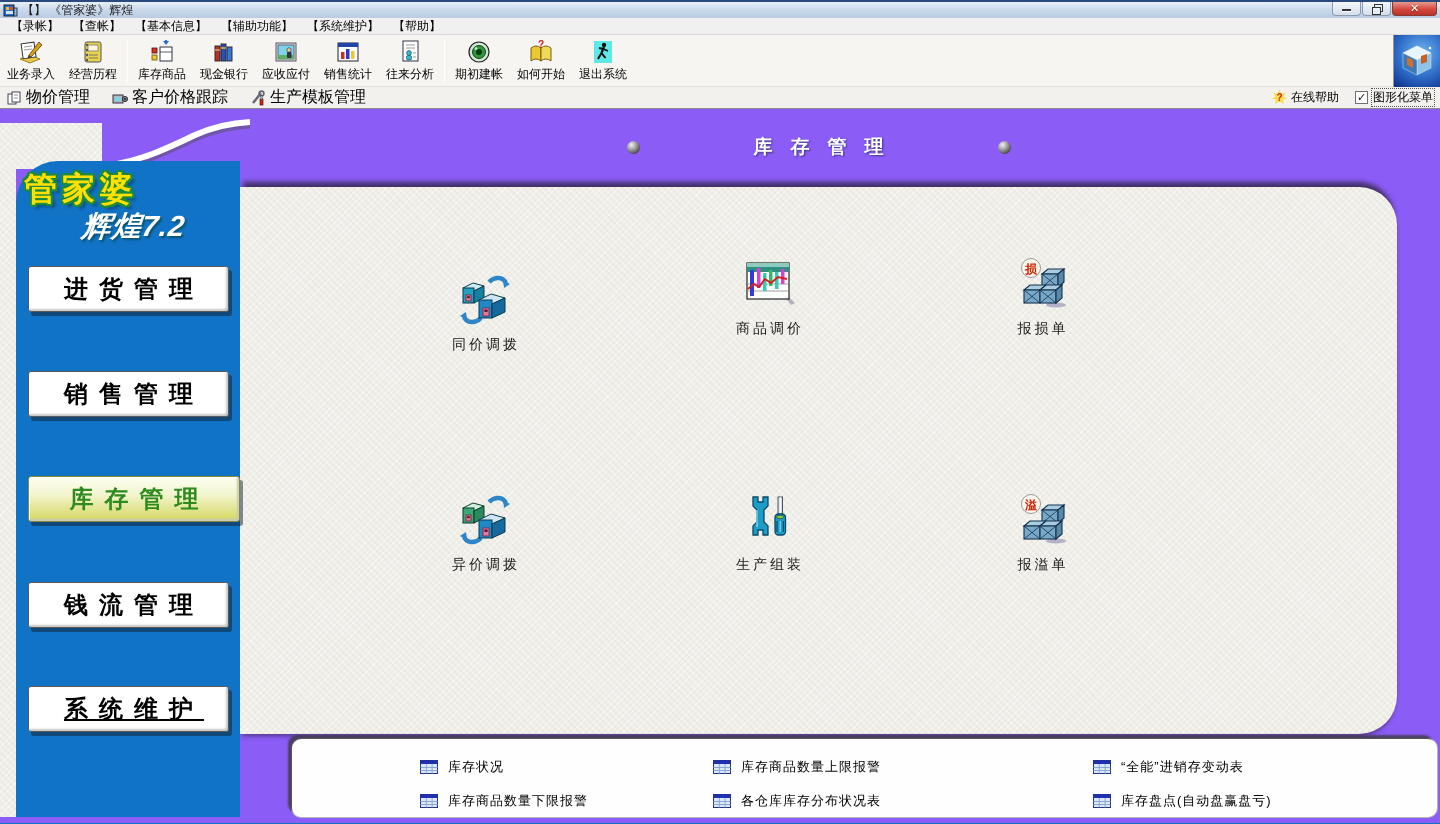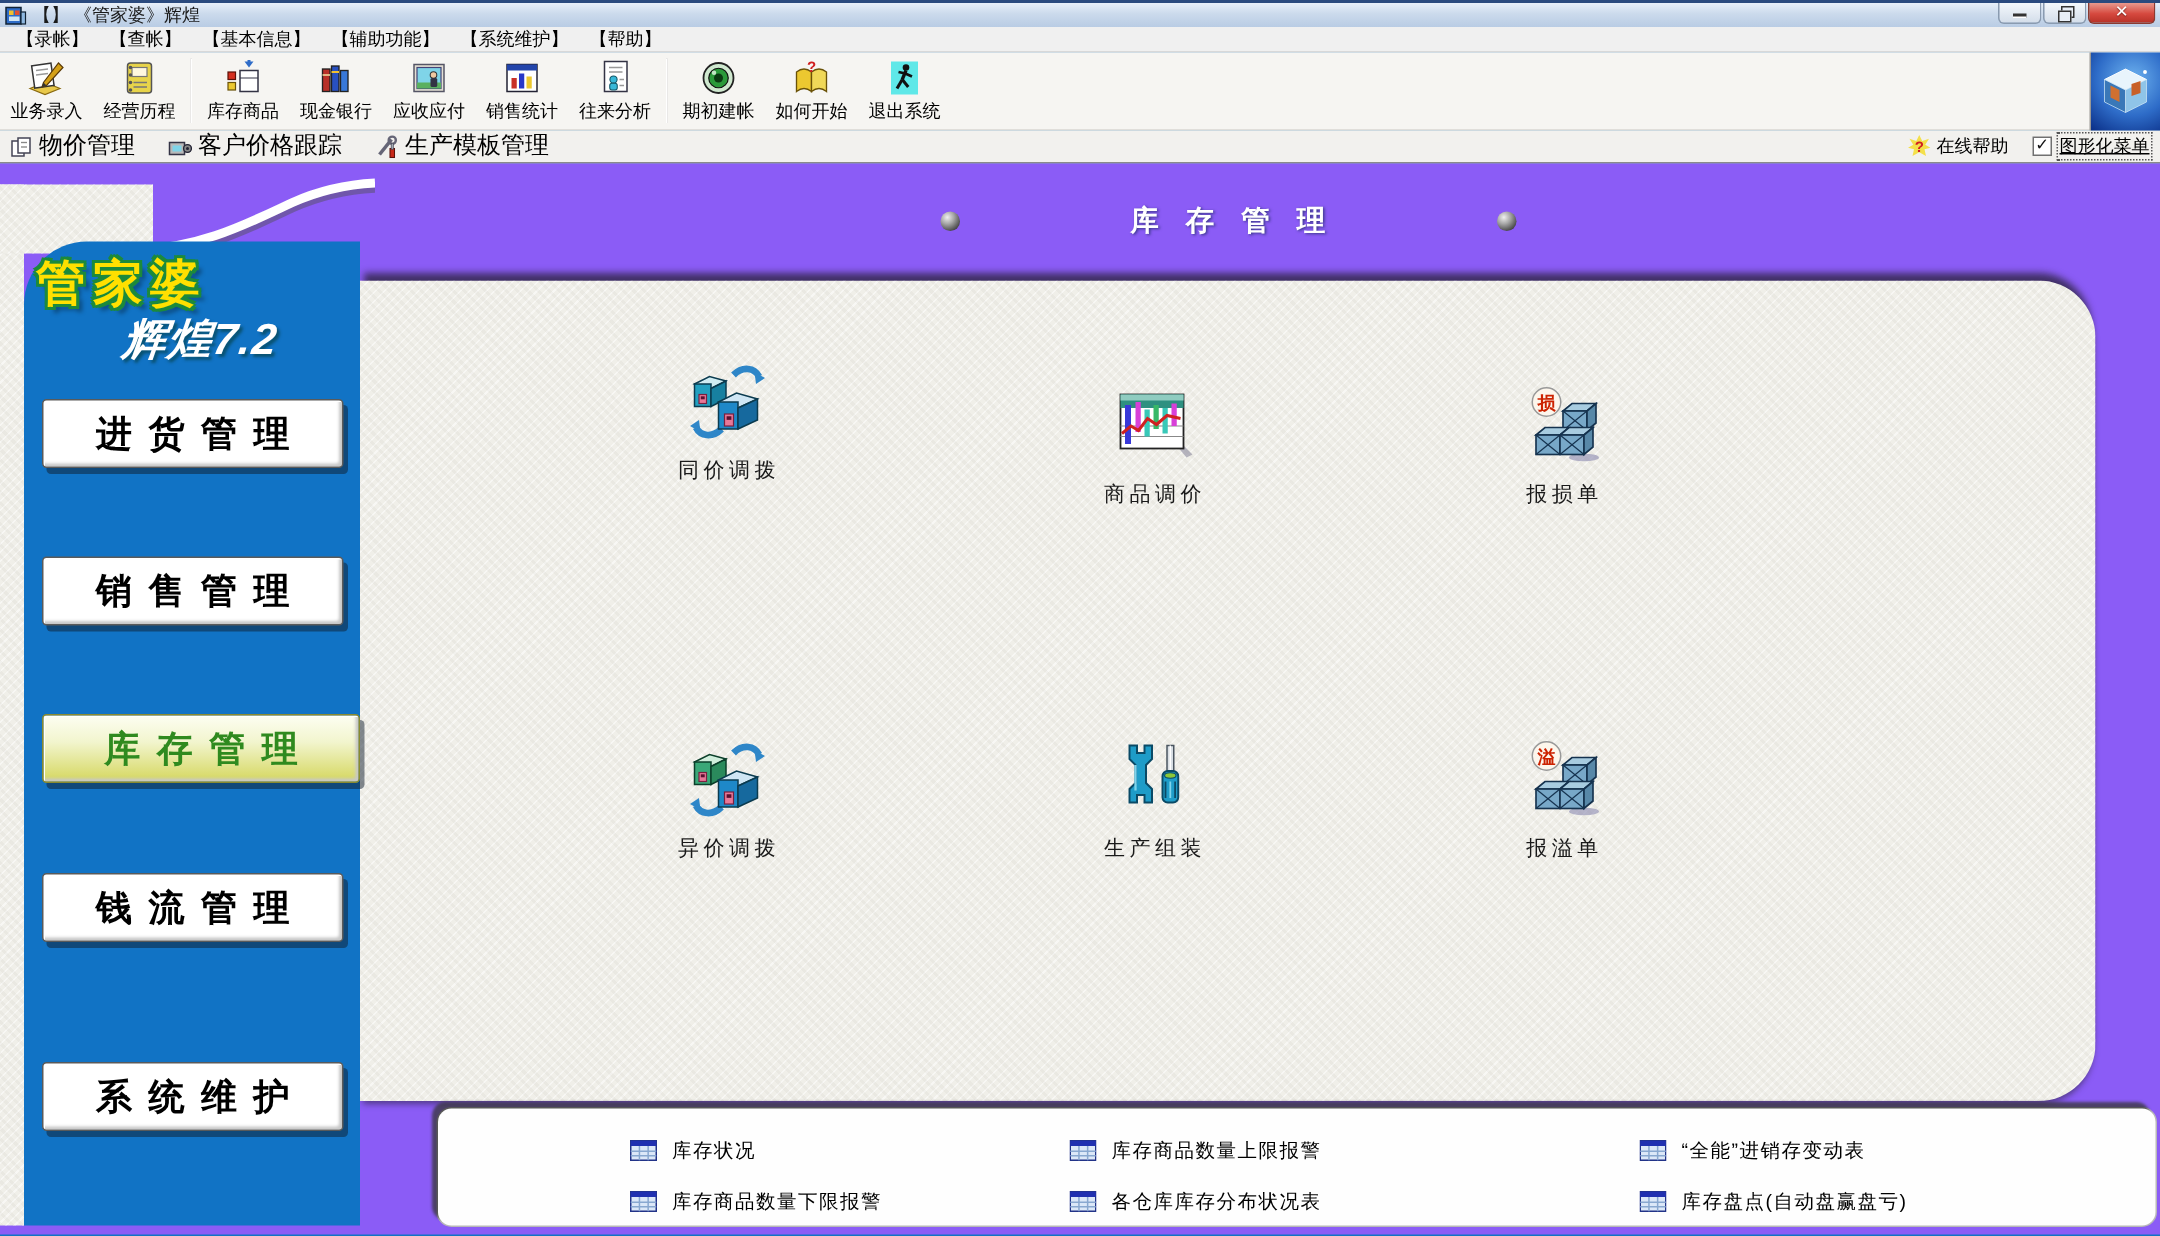--- a/index.html
+++ b/index.html
@@ -34,21 +34,21 @@
 
   
   .toolbar2 { height:22px; background:#F2F1EE; border-bottom:1px solid #8A8A8A; display:flex; align-items:center; padding:0 6px; }
   .t2item { display:flex; align-items:center; gap:4px; margin-right:22px; cursor:pointer; }
   .t2item .t2label { font-size:16px; color:#000; white-space:nowrap; }
   .t2right { margin-left:auto; display:flex; align-items:center; gap:6px; }
   .help-wrap { display:flex; align-items:center; gap:4px; cursor:pointer; }
   .help-label { font-size:12px; color:#000; }
   .gm-wrap { display:flex; align-items:center; gap:4px; cursor:pointer; margin-left:10px; }
   .checkbox { width:13px; height:13px; background:#fff; border:1px solid #707070; display:flex; align-items:center; justify-content:center; font-size:11px; font-weight:bold; color:#111; line-height:1; }
-  .gm-label { font-size:12px; color:#000; outline:1px dotted #555; padding:0 1px;text-decoration:underline; }
+  .gm-label { font-size:12px; color:#000; outline:1px dotted #555; padding:0 1px; }
 
   
   .main { position:relative; height:714px; background:#8b5cf6; }
   .paper-bg { background-color:#F0EFE9;
     background-image:repeating-linear-gradient(45deg, rgba(120,115,100,0.05) 0 2px, transparent 2px 5px),
                      repeating-linear-gradient(-45deg, rgba(255,255,255,0.5) 0 1px, transparent 1px 4px); }
   .left-strip { position:absolute; left:0; top:14px; width:16px; height:694px; }
   .corner-notch { position:absolute; left:0; top:14px; width:102px; height:46px; }
   .main-paper { position:absolute; left:240px; top:78px; width:1157px; height:547px; border-radius:0 38px 38px 0;
     box-shadow:0 -8px 5px -3px rgba(25,25,25,0.65), 0 4px 4px -2px rgba(25,25,25,0.5); }
@@ -60,28 +60,28 @@
   .swoosh { position:absolute; left:0; top:0; width:250px; height:90px; pointer-events:none; }
 
   
   .sidebar { position:absolute; left:16px; top:52px; width:224px; height:656px; background:#1173C5; border-top-left-radius:42px; }
   .logo1 { position:absolute; left:8px; top:6px; font-size:33px; font-weight:bold; letter-spacing:5px; color:#FFE000;
     text-shadow:2px 0 #1C8A3C,-2px 0 #1C8A3C,0 2px #1C8A3C,0 -2px #1C8A3C,2px 2px #1C8A3C,-2px 2px #1C8A3C,2px -2px #1C8A3C,-2px -2px #1C8A3C,4px 4px 3px rgba(0,0,0,0.35); }
   .logo2 { position:absolute; left:66px; top:46px; font-size:29px; font-weight:bold; font-style:italic; color:#FFFFFF; transform:skewX(-6deg); letter-spacing:1px; text-shadow:2px 2px 2px rgba(0,50,30,0.5); }
   .side-btn { position:absolute; left:12px; width:201px; height:46px; background:#FFFFFF; border:1px solid #5A5A5A; border-radius:3px;
     display:flex; align-items:center; justify-content:center; font-size:24px; font-weight:bold; color:#000; letter-spacing:11px; padding-left:11px;
     box-shadow:3px 4px 0 rgba(15,30,45,0.5), inset 1px 1px 0 #FFFFFF, inset -2px -2px 2px #C8C8C8; cursor:pointer; white-space:nowrap; }
-  .side-btn.b0 { top:105px; } .side-btn.b1 { top:210px; } .side-btn.b2 { top:315px; } .side-btn.b3 { top:421px; } .side-btn.b4 { top:547px; }
+  .side-btn.b0 { top:105px; } .side-btn.b1 { top:210px; } .side-btn.b2 { top:315px; } .side-btn.b3 { top:421px; } .side-btn.b4 { top:525px;text-decoration:underline; }
   .side-btn.selected { width:212px; color:#2F8A1F; background:linear-gradient(180deg,#FDFEF2 0%,#F2F5CE 40%,#D5D75E 100%); border-color:#8A8A30; }
 
   
   .func { position:absolute; width:140px; text-align:center; cursor:pointer; }
   .func svg.big { width:54px; height:54px; }
   .func .flabel { margin-top:5px; font-size:14px; color:#1A1A1A; letter-spacing:3px; white-space:nowrap; }
-  .func.f0 { left:416px; top:132px; } .func.f1 { left:700px; top:148px; } .func.f2 { left:973px; top:148px; }
+  .func.f0 { left:416px; top:164px; } .func.f1 { left:700px; top:148px; } .func.f2 { left:973px; top:148px; }
   .func.f3 { left:416px; top:384px; } .func.f4 { left:700px; top:384px; } .func.f5 { left:973px; top:384px; }
 
   
   .bottom-panel { position:absolute; left:292px; top:630px; width:1145px; height:78px; background:#FEFEFE; border-radius:9px;
     box-shadow:-4px -4px 2px rgba(55,55,55,0.75), 0 0 0 1px #B8B8B8; padding:11px 0 0 128px; }
   .rep-row { display:flex; height:34px; align-items:center; }
   .rep-cell { display:flex; align-items:center; gap:10px; cursor:pointer; }
   .rep-cell.c0 { width:293px; } .rep-cell.c1 { width:380px; }
   .rep-label { font-size:13px; color:#000; letter-spacing:1px; white-space:nowrap; }
 </style>

